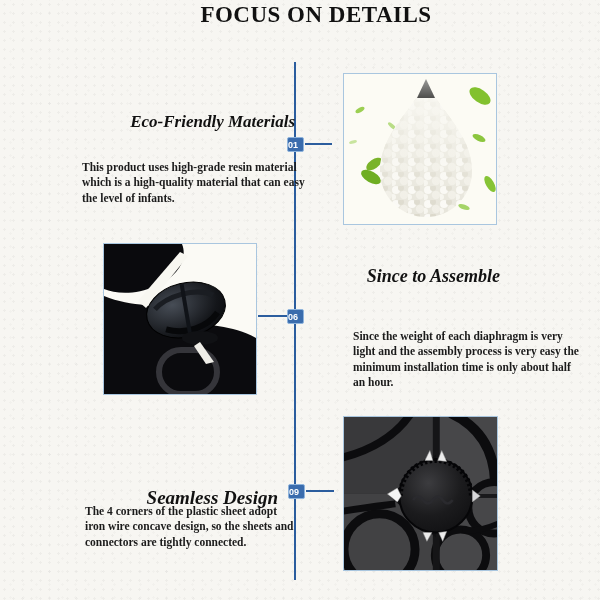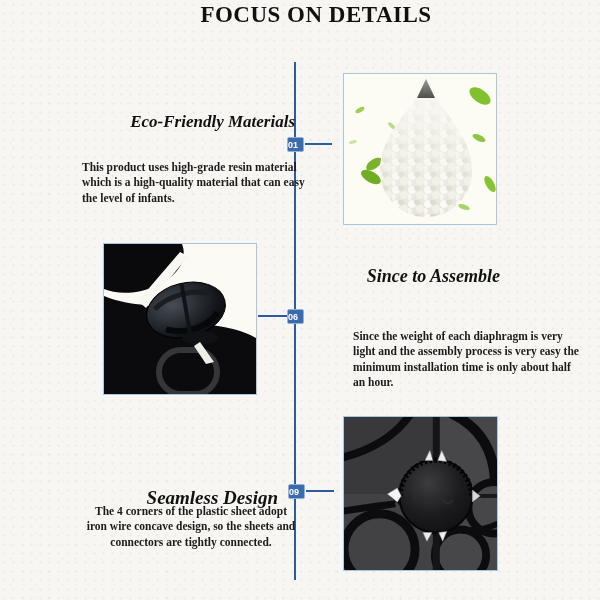--- a/index.html
+++ b/index.html
@@ -30,21 +30,21 @@
   .m1{left:287px;top:137px;}
   .m2{left:287px;top:309px;}
   .m3{left:288px;top:484px;}
   .sec-heading{position:absolute;margin:0;font-weight:700;color:#111;text-align:right;font-style:italic;}
   .s1h{left:65px;top:112px;width:230px;font-size:17px;}
   .s2h{left:320px;top:266px;width:180px;font-size:18px;}
   .s3h{left:103px;top:451px;width:175px;font-size:19px;margin-top:36px;}
   .sec-body{position:absolute;margin:0;font-weight:700;font-size:11.5px;line-height:1.34;color:#1b1b1b;}
   .s1b{left:82px;top:160px;width:224px;text-align:left;}
   .s2b{left:307px;top:329px;width:232px;text-align:left;margin-left:46px;}
-  .s3b{left:85px;top:504px;width:212px;text-align:center;}
+  .s3b{left:85px;top:504px;width:212px;}
   figure.photo{
     position:absolute;margin:0;border:1px solid #a9c6df;background:#fcfbf4;
     box-sizing:border-box;overflow:hidden;
   }
   .f1{left:343px;top:73px;width:154px;height:152px;}
   .f2{left:103px;top:243px;width:154px;height:152px;}
   .f3{left:343px;top:416px;width:155px;height:155px;}
   figure.photo svg{display:block;width:100%;height:100%;}
 </style>
 </head>

